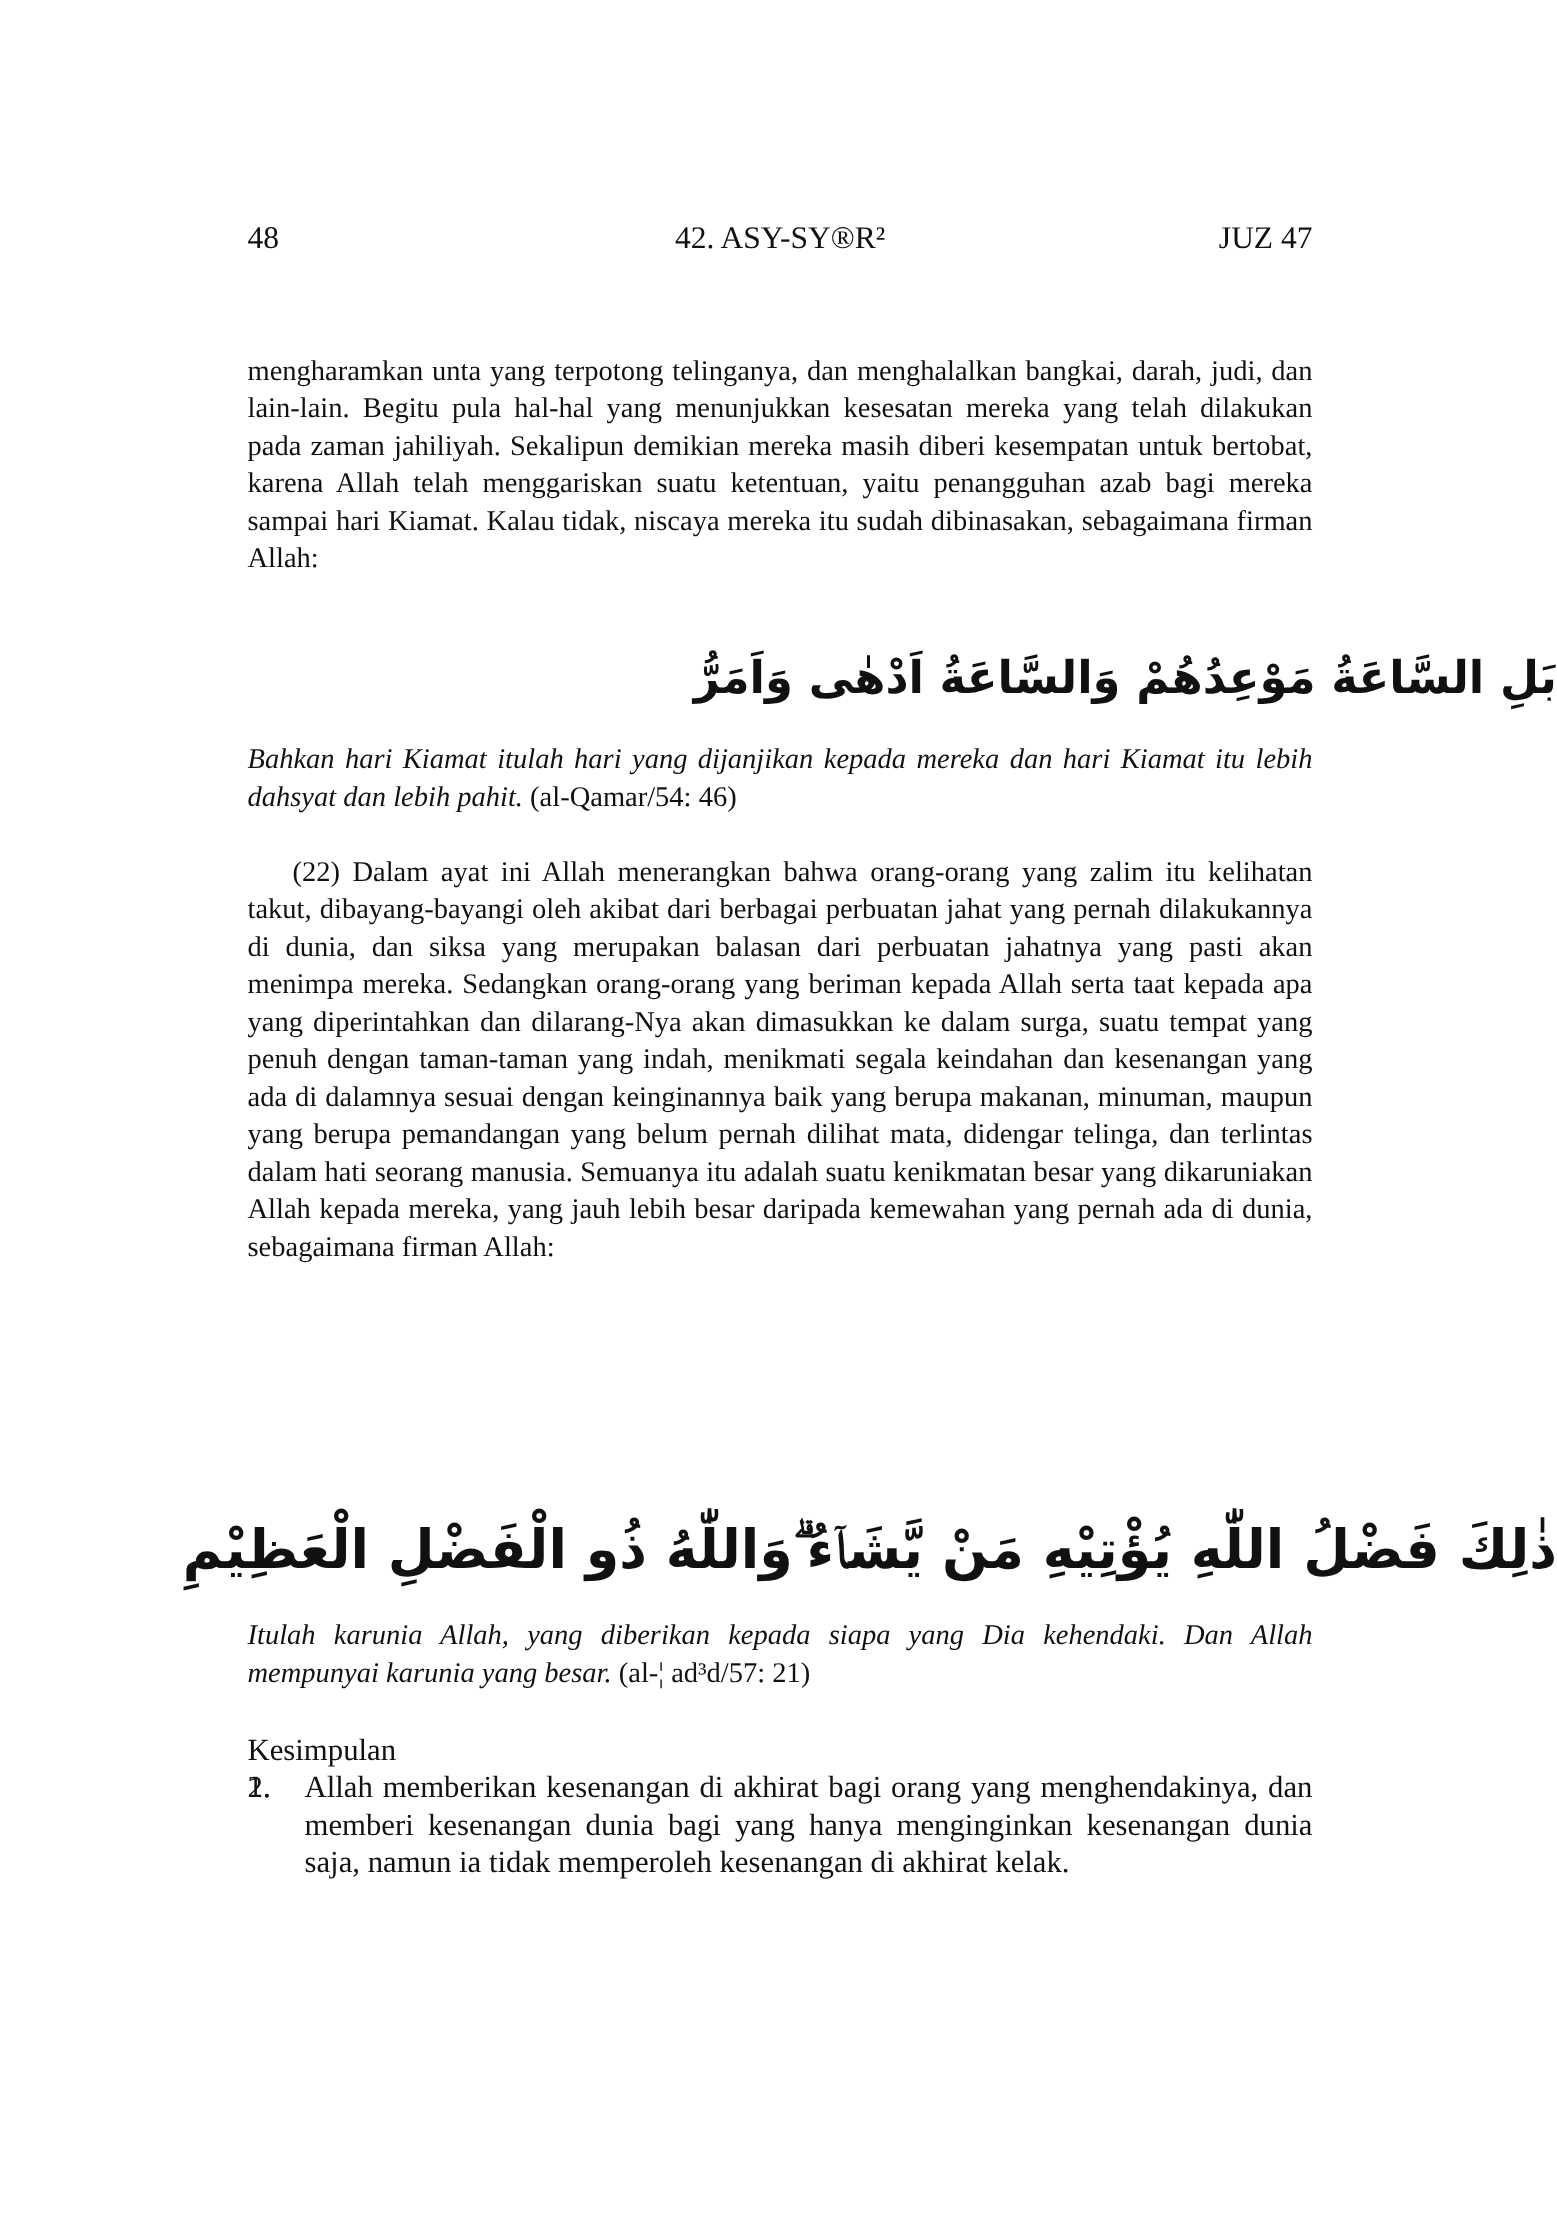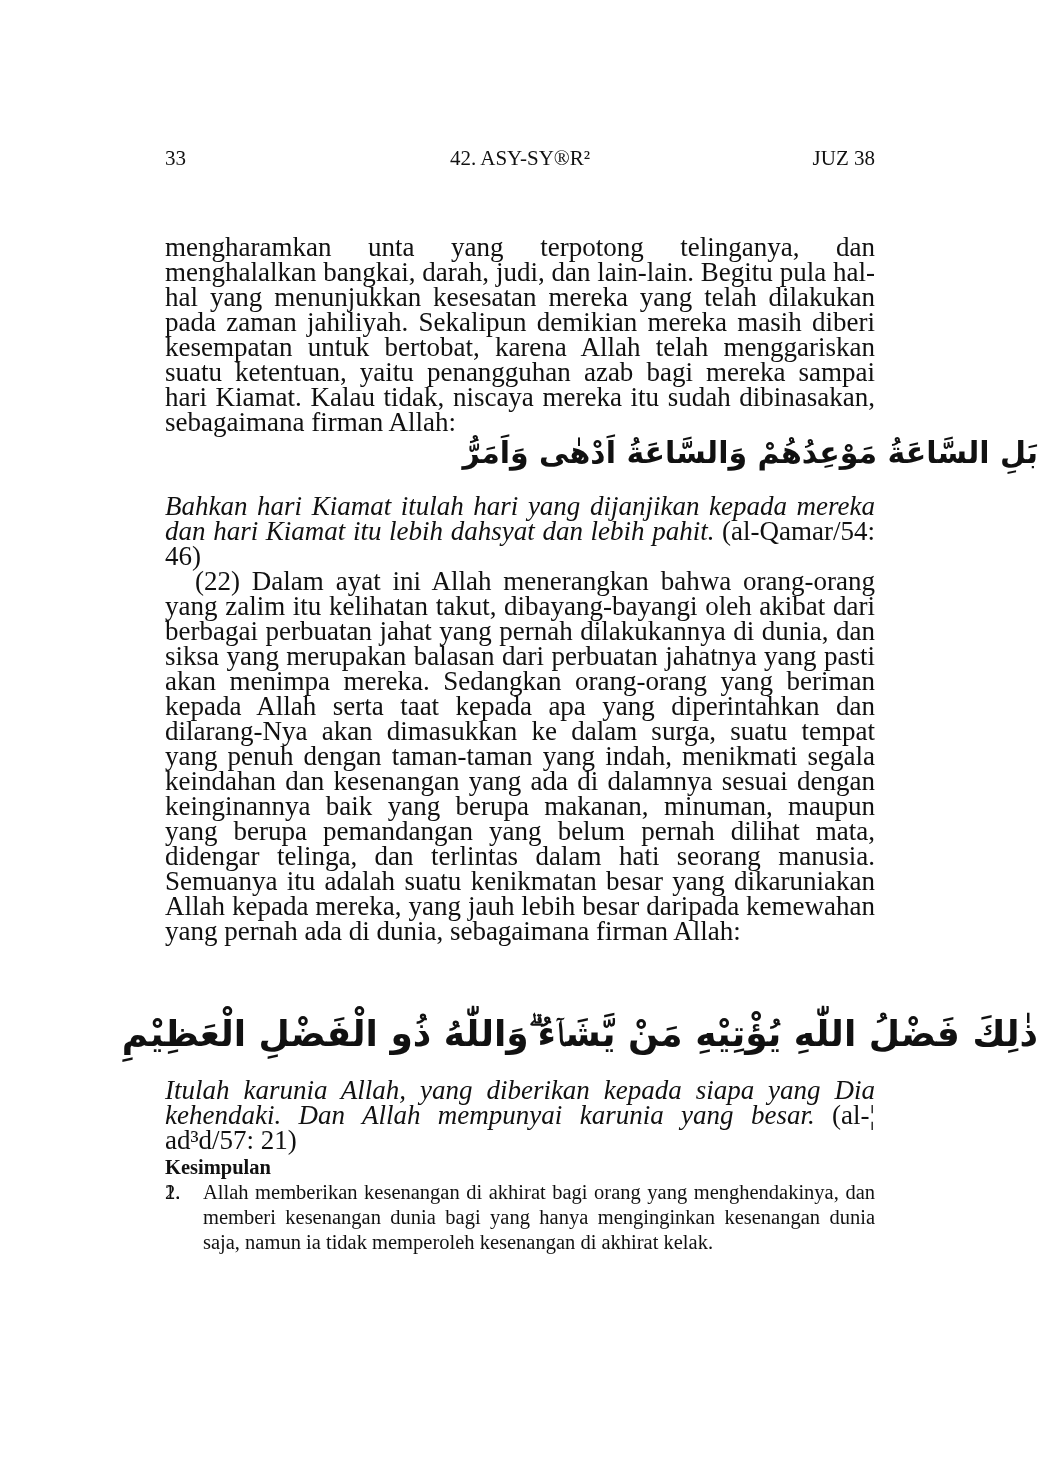--- a/index.html
+++ b/index.html
@@ -3,43 +3,43 @@
 <meta charset="utf-8">
 <style>
   html, body { margin: 0; padding: 0; background: #ffffff; }
   body { width: 1038px; height: 1475px; position: relative; overflow: hidden;
          font-family: "Liberation Serif", "DejaVu Serif", serif; color: #111; }
   .header { position: absolute; top: 145px; left: 165px; width: 710px; height: 26px;
             font-size: 21px; line-height: 26px; }
   .header .left { position: absolute; left: 0; }
   .header .center { position: absolute; left: 0; right: 0; text-align: center; }
   .header .right { position: absolute; right: 0; }
-  .p { font-size: 27px; line-height: 25px; text-align: justify; margin: 0; }
+  .p { font-size: 19px; line-height: 25px; text-align: justify; margin: 0; }
   .indent { text-indent: 30px; }
   .block1 { position: absolute; top: 235px; left: 165px; width: 710px; }
   .arabic { position: absolute; left: 0; width: 1038px; text-align: right;
             font-family: "DejaVu Sans", sans-serif; font-weight: bold; direction: rtl; color: #111; }
   .arabic1 { top: 425px; font-size: 30px; line-height: 56px; }
   .arabic2 { top: 1005px; font-size: 36px; line-height: 58px; }
   .trans1 { position: absolute; top: 494px; left: 165px; width: 710px; }
   .block2 { position: absolute; top: 569px; left: 165px; width: 710px; }
   .trans2 { position: absolute; top: 1078px; left: 165px; width: 710px; }
   .it { font-style: italic; }
-  .heading { position: absolute; top: 1155px; left: 165px; font-weight: bold; font-size: 20.5px; line-height: 25px; }
+  .heading { position: absolute; top: 1155px; left: 165px; font-weight: normal; font-size: 20.5px; line-height: 25px; }
   .list { position: absolute; top: 1180px; left: 165px; width: 710px; margin: 0; padding: 0; list-style: none; }
   .list li { position: relative; padding-left: 38px; font-size: 20.5px; line-height: 25px; text-align: justify; }
   .list li .num { position: absolute; left: 0; top: 0; }
 </style>
 </head>
 <body>
 
 <div class="header">
-  <span class="left">33</span>
+  <span class="left">48</span>
   <span class="center">42. ASY-SY®R²</span>
-  <span class="right">JUZ 38</span>
+  <span class="right">JUZ 47</span>
 </div>
 
 <div class="block1">
   <p class="p">mengharamkan unta yang terpotong telinganya, dan menghalalkan bangkai, darah, judi, dan lain-lain. Begitu pula hal-hal yang menunjukkan kesesatan mereka yang telah dilakukan pada zaman jahiliyah. Sekalipun demikian mereka masih diberi kesempatan untuk bertobat, karena Allah telah menggariskan suatu ketentuan, yaitu penangguhan azab bagi mereka sampai hari Kiamat. Kalau tidak, niscaya mereka itu sudah dibinasakan, sebagaimana firman Allah:</p>
 </div>
 
 <div class="arabic arabic1">بَلِ السَّاعَةُ مَوْعِدُهُمْ وَالسَّاعَةُ اَدْهٰى وَاَمَرُّ</div>
 
 <div class="trans1">
   <p class="p">

